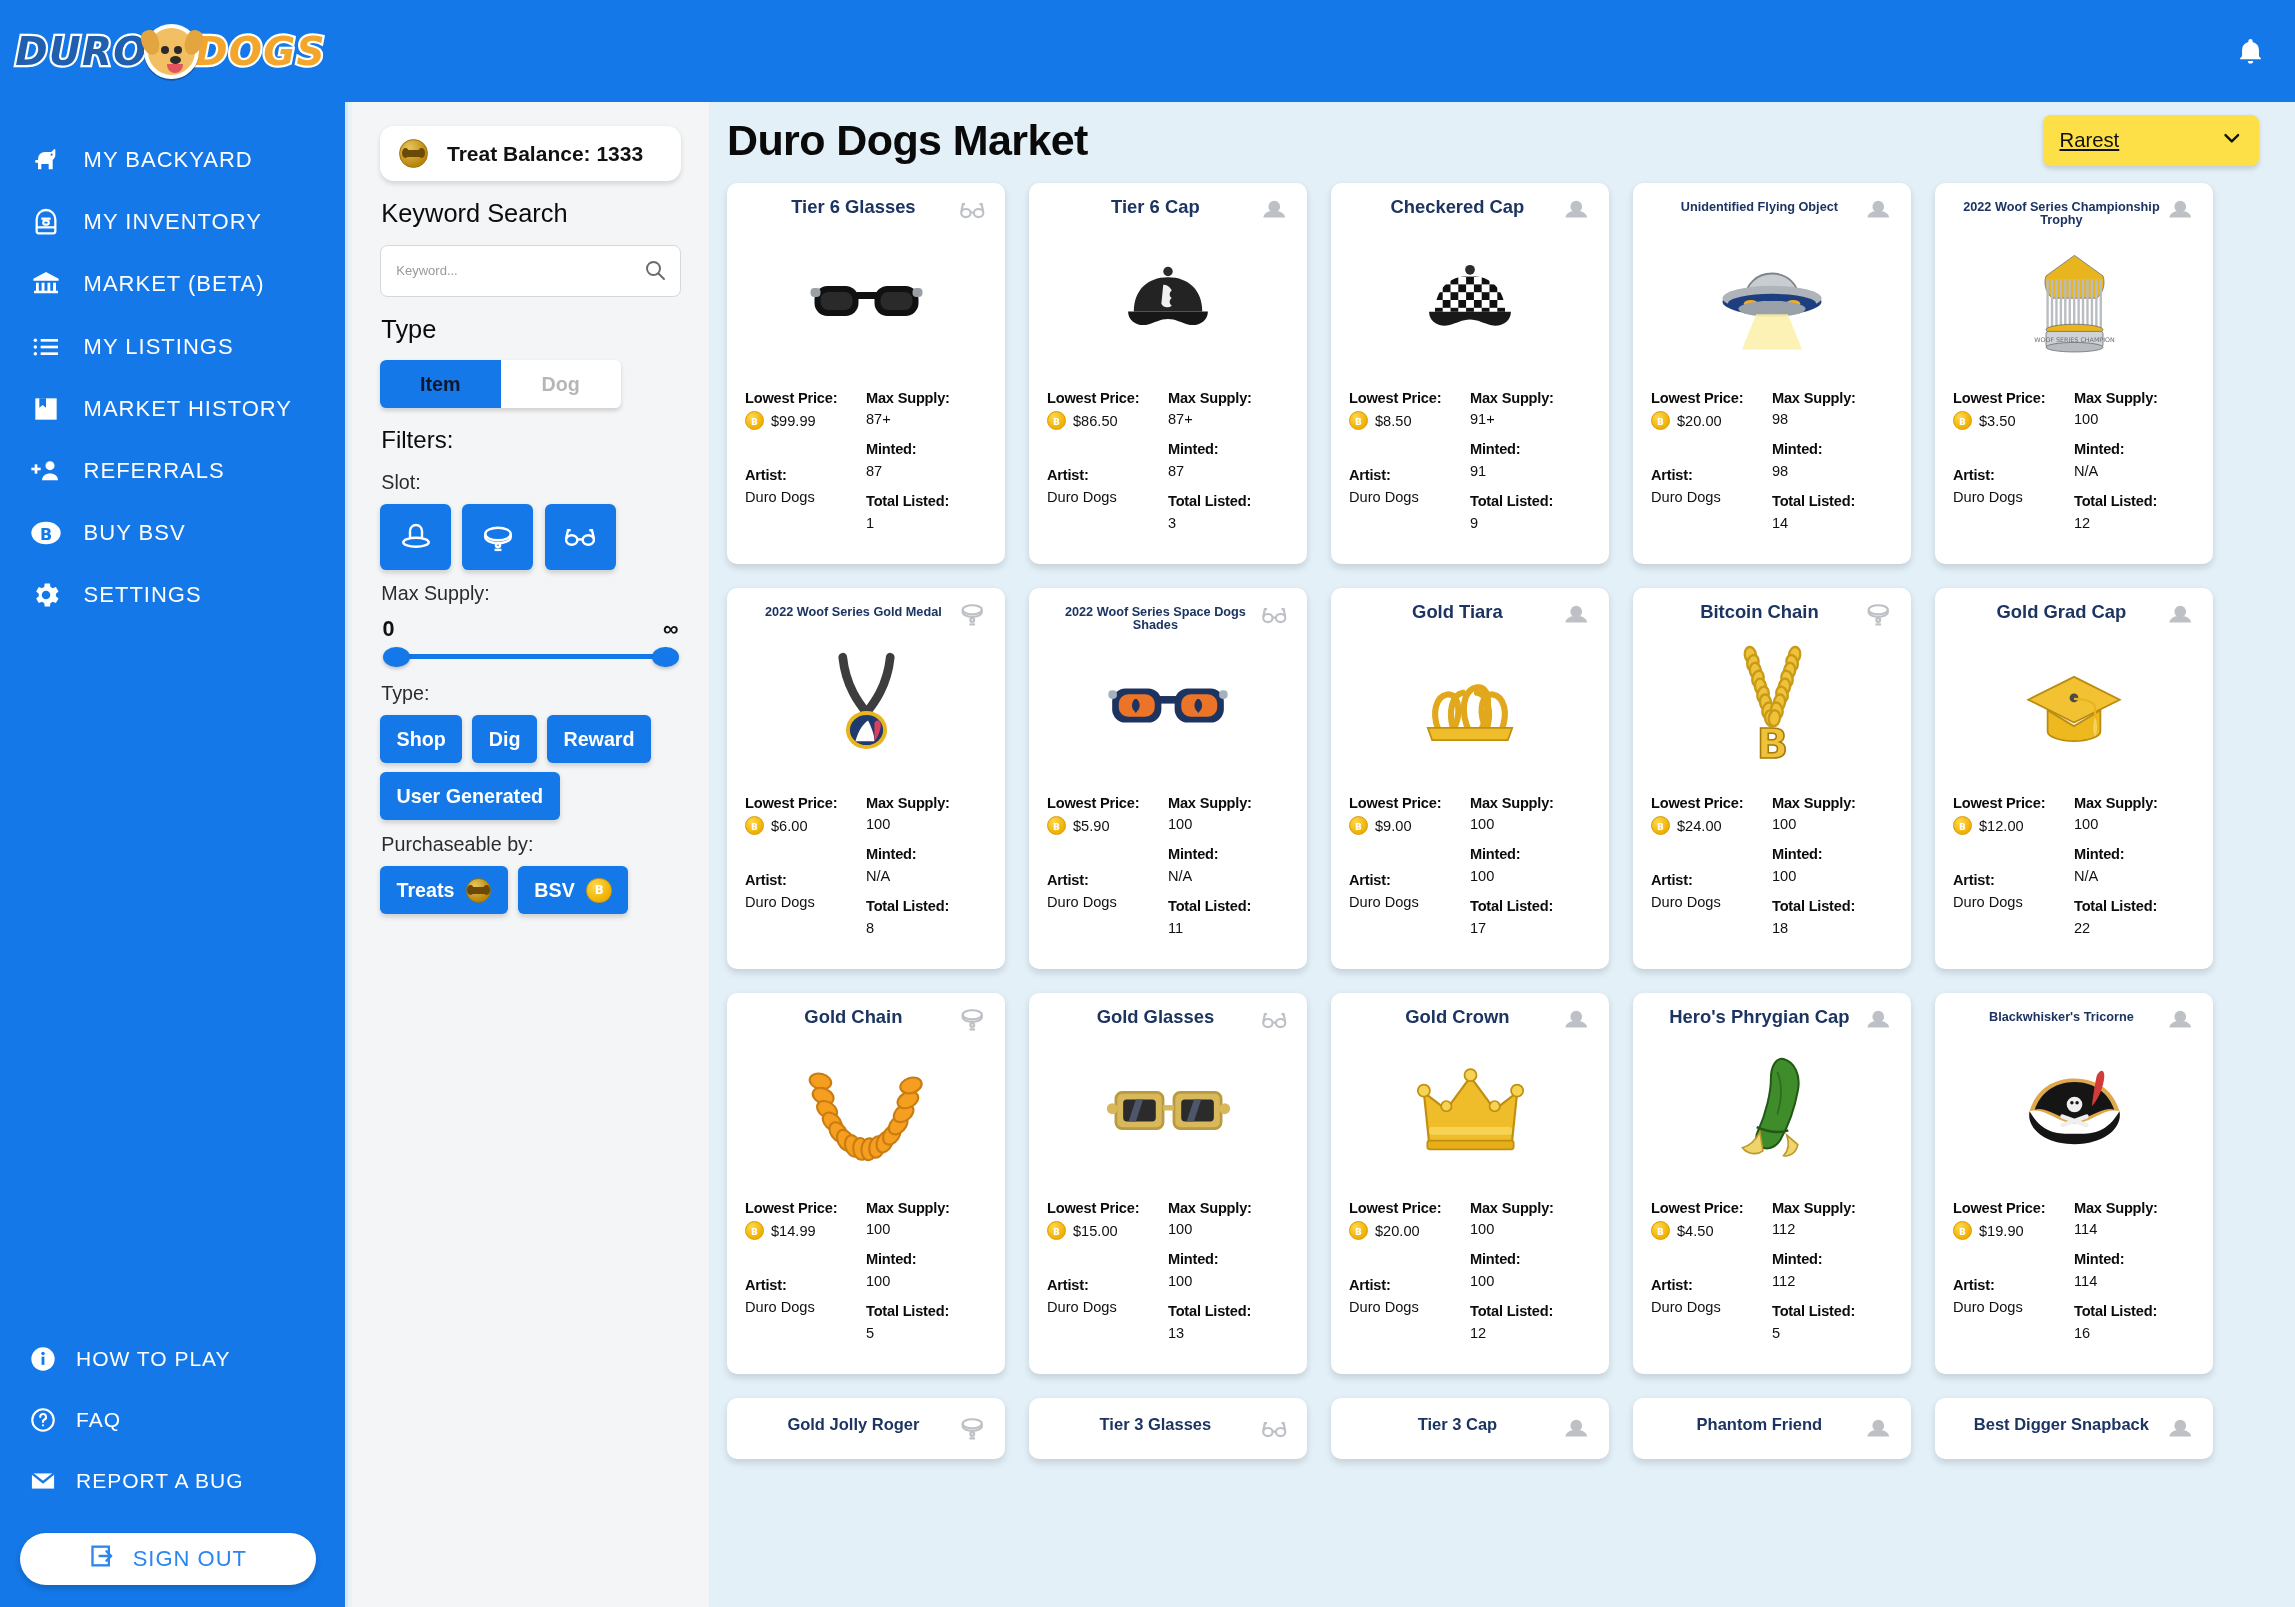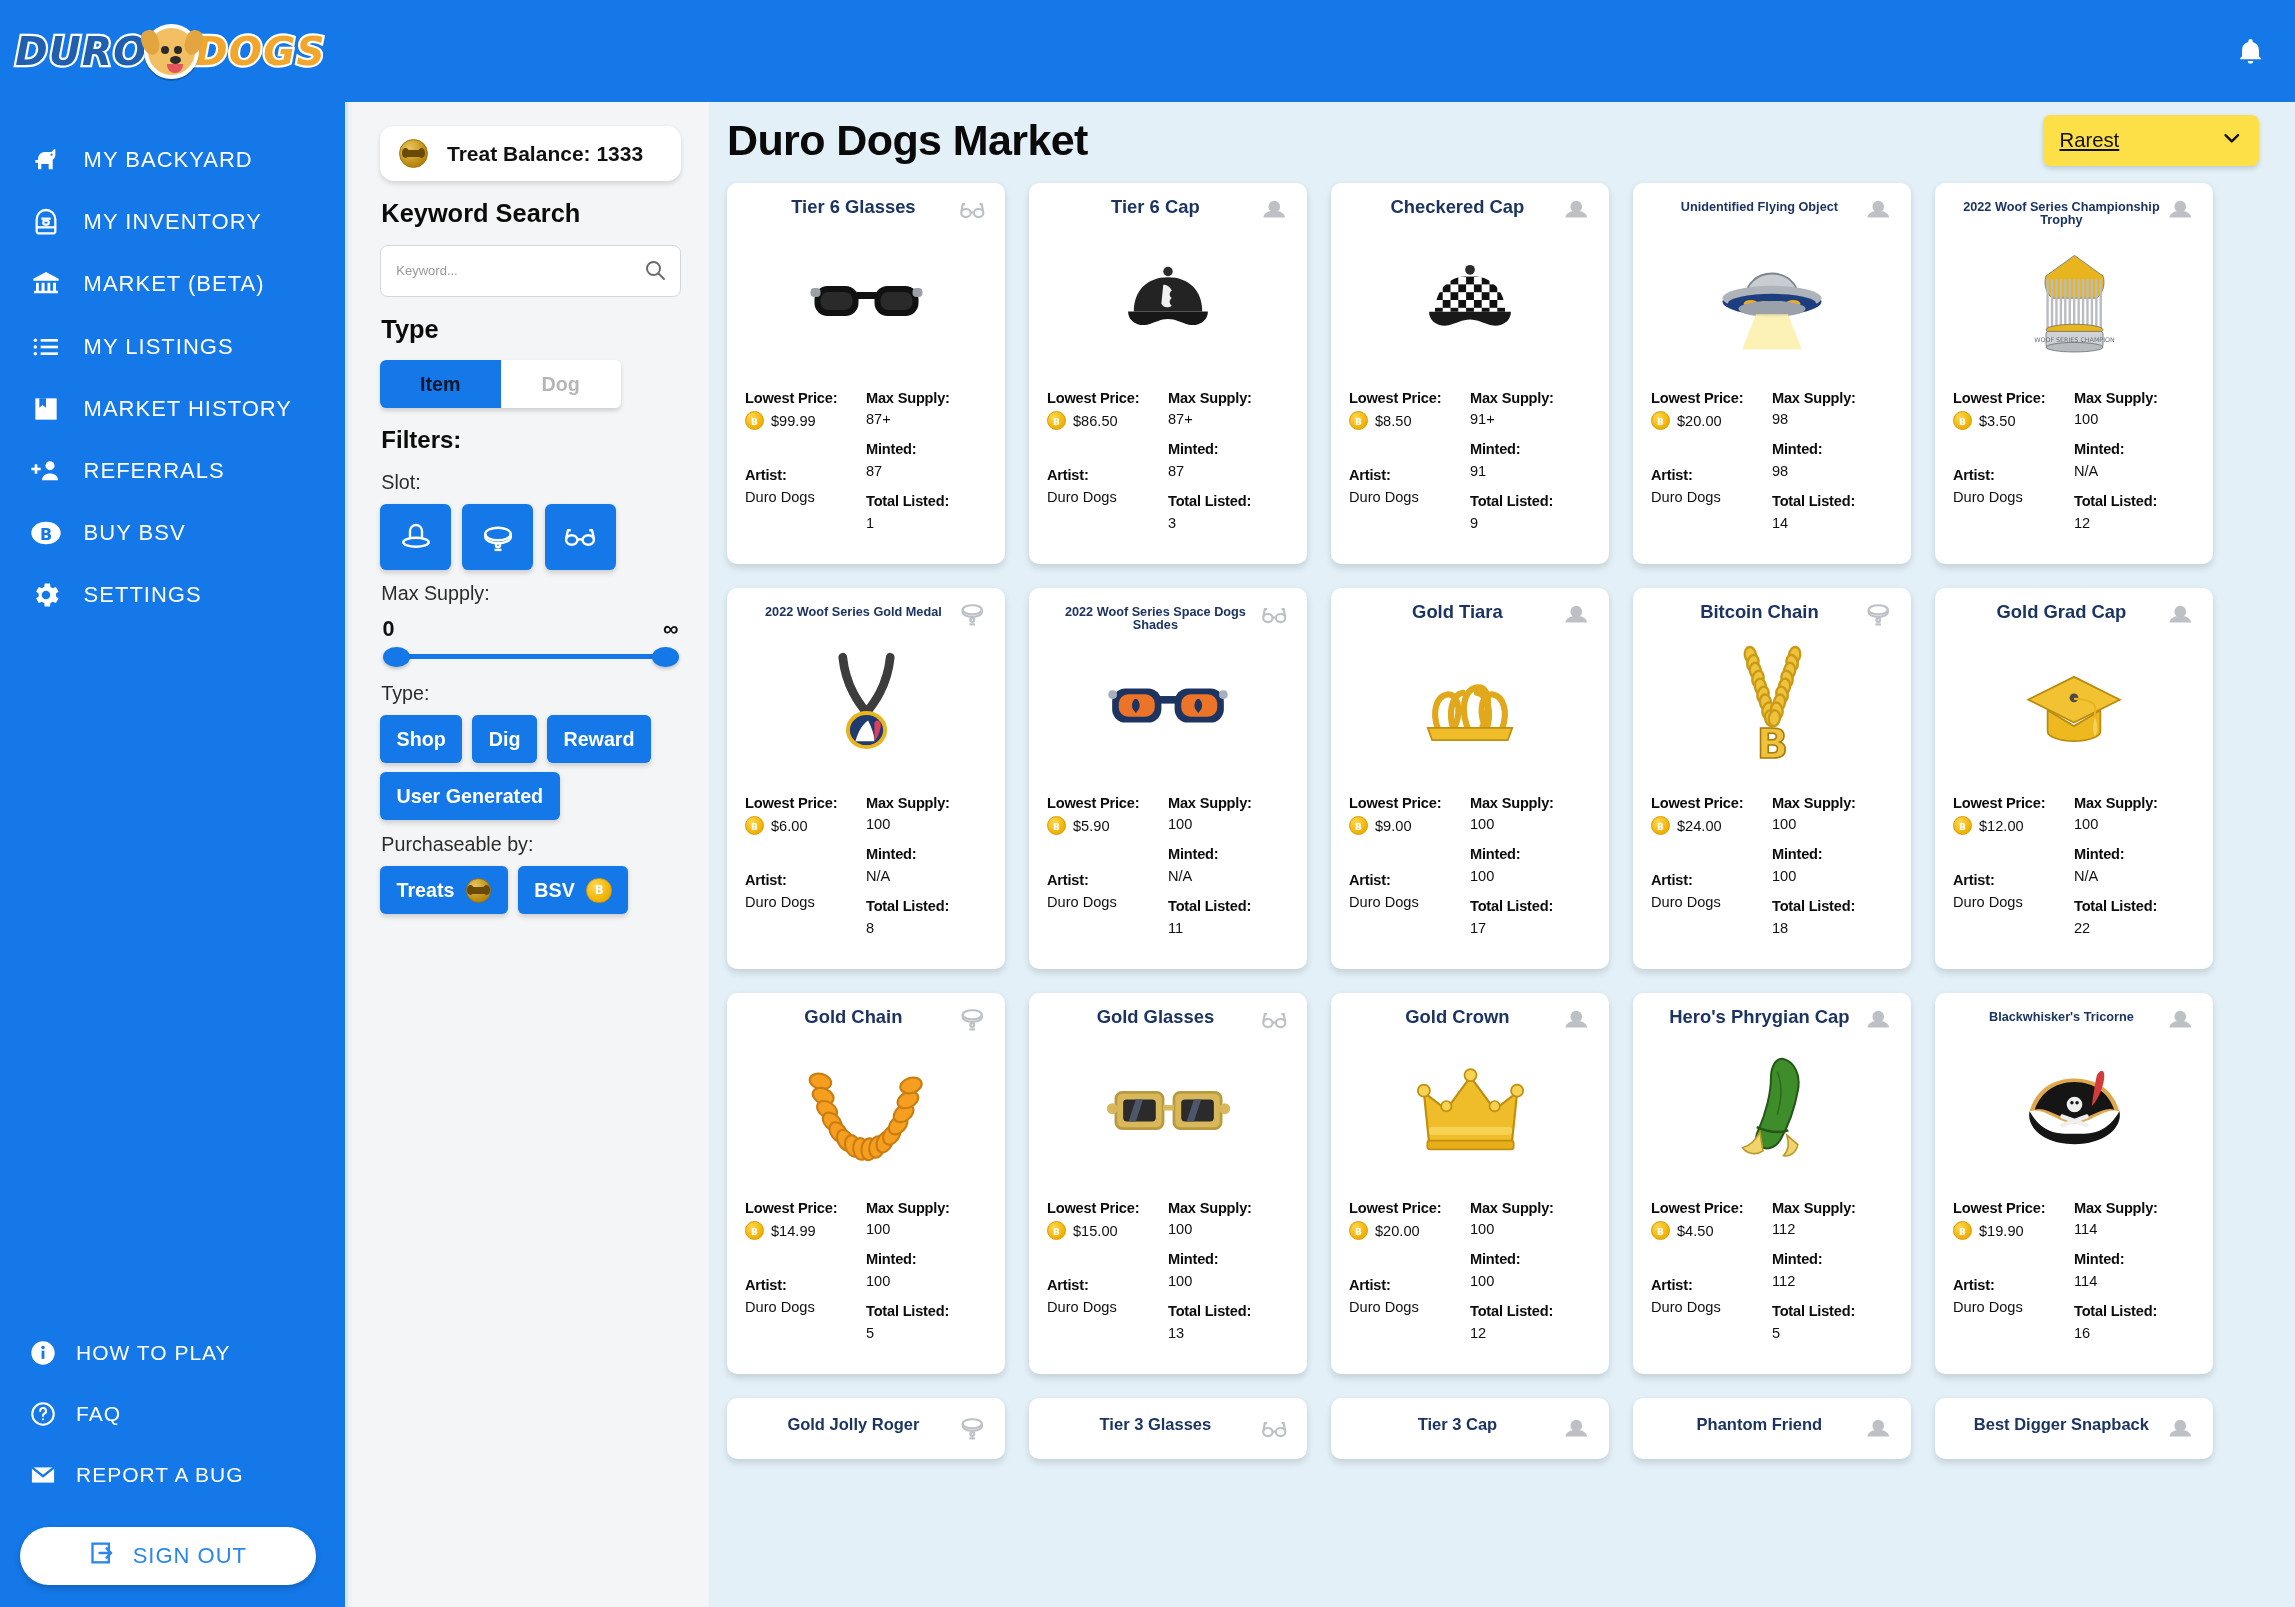--- a/index.html
+++ b/index.html
@@ -51,21 +51,21 @@
   .nav-item{
     display:flex; align-items:center; gap:21.6px; padding:14.6px 0 14.6px 29px; cursor:pointer;
   }
   .nav-item .ni-ico{ width:33px;height:33px; display:flex; align-items:center; justify-content:center; flex:0 0 33px;}
   .nav-item .ni-lb{ font-size:22px; letter-spacing:1px; color:#fff; white-space:nowrap;}
   .nav-bottom{ margin-top:auto; padding-bottom:23px;}
   .nav-bottom .nav-item{ padding:16.5px 0 16.5px 29px; gap:19px;}
   .nav-bottom .ni-ico{ width:28px;height:28px; flex:0 0 28px;}
   .nav-bottom .ni-lb{ font-size:21px;}
   #signout{
-    margin:21.6px 29px 0 20.3px; height:58px; background:#fff; border-radius:29px;
+    margin:21.6px 29px 0 20.3px; height:52px; background:#fff; border-radius:29px;
     display:flex; align-items:center; justify-content:center; gap:15.3px;
     color:#2b86ef; font-size:22px; letter-spacing:1px; cursor:pointer;
     box-shadow:0 3.2px 6.4px rgba(0,0,0,.18);
   }
   
   #filters{
     position:absolute; left:352px; top:102px; width:357px; height:1506px;
     background:#f4f5f6; z-index:10; padding:24px 28px 0 28px; overflow:hidden;
   }
   .pill{
@@ -76,21 +76,21 @@
   .pill .p-lb{ font-size:21px; font-weight:bold; color:#111; margin-left:14px;}
   .coin{
     width:29px;height:29px;border-radius:50%;
     background:radial-gradient(circle at 35% 30%, #e8c65c, #b8860b 70%);
     border:1.3px solid #9a7208; display:flex;align-items:center;justify-content:center;
   }
   .coin.bsv{ background:radial-gradient(circle at 35% 30%, #ffd84d, #f0b000 70%); border-color:#d89a00;}
   .bone{ width:16.5px;height:7px;background:#6b4a08;border-radius:3.2px; position:relative;}
   .bone:before,.bone:after{content:"";position:absolute;width:7px;height:10.2px;background:#6b4a08;border-radius:50%;top:-1.9px;}
   .bone:before{left:-3.2px;} .bone:after{right:-3.2px;}
-  .sec-h{ font-size:25.4px; font-weight:bold; color:#0b0b0b; margin:18px 0 16.5px 1.3px;}
+  .sec-h{ font-size:25.4px; font-weight:normal; color:#0b0b0b; margin:18px 0 16.5px 1.3px;}
   .sec-h.sm{ font-size:24px; }
   .sub-h{ font-size:19.7px; color:#2c2c2c; margin:12.7px 0 10.2px 1.3px;}
   #searchbox{
     height:52px; background:#fff; border:1.3px solid #d5d7d9; border-radius:7.6px;
     display:flex; align-items:center; padding:0 12.7px 0 15.3px; margin-bottom:6.4px;
   }
   #searchbox input{
     flex:1; border:0; outline:none; font-size:13px; color:#a21caf;
     font-family:"Liberation Sans", sans-serif; background:transparent;
   }

